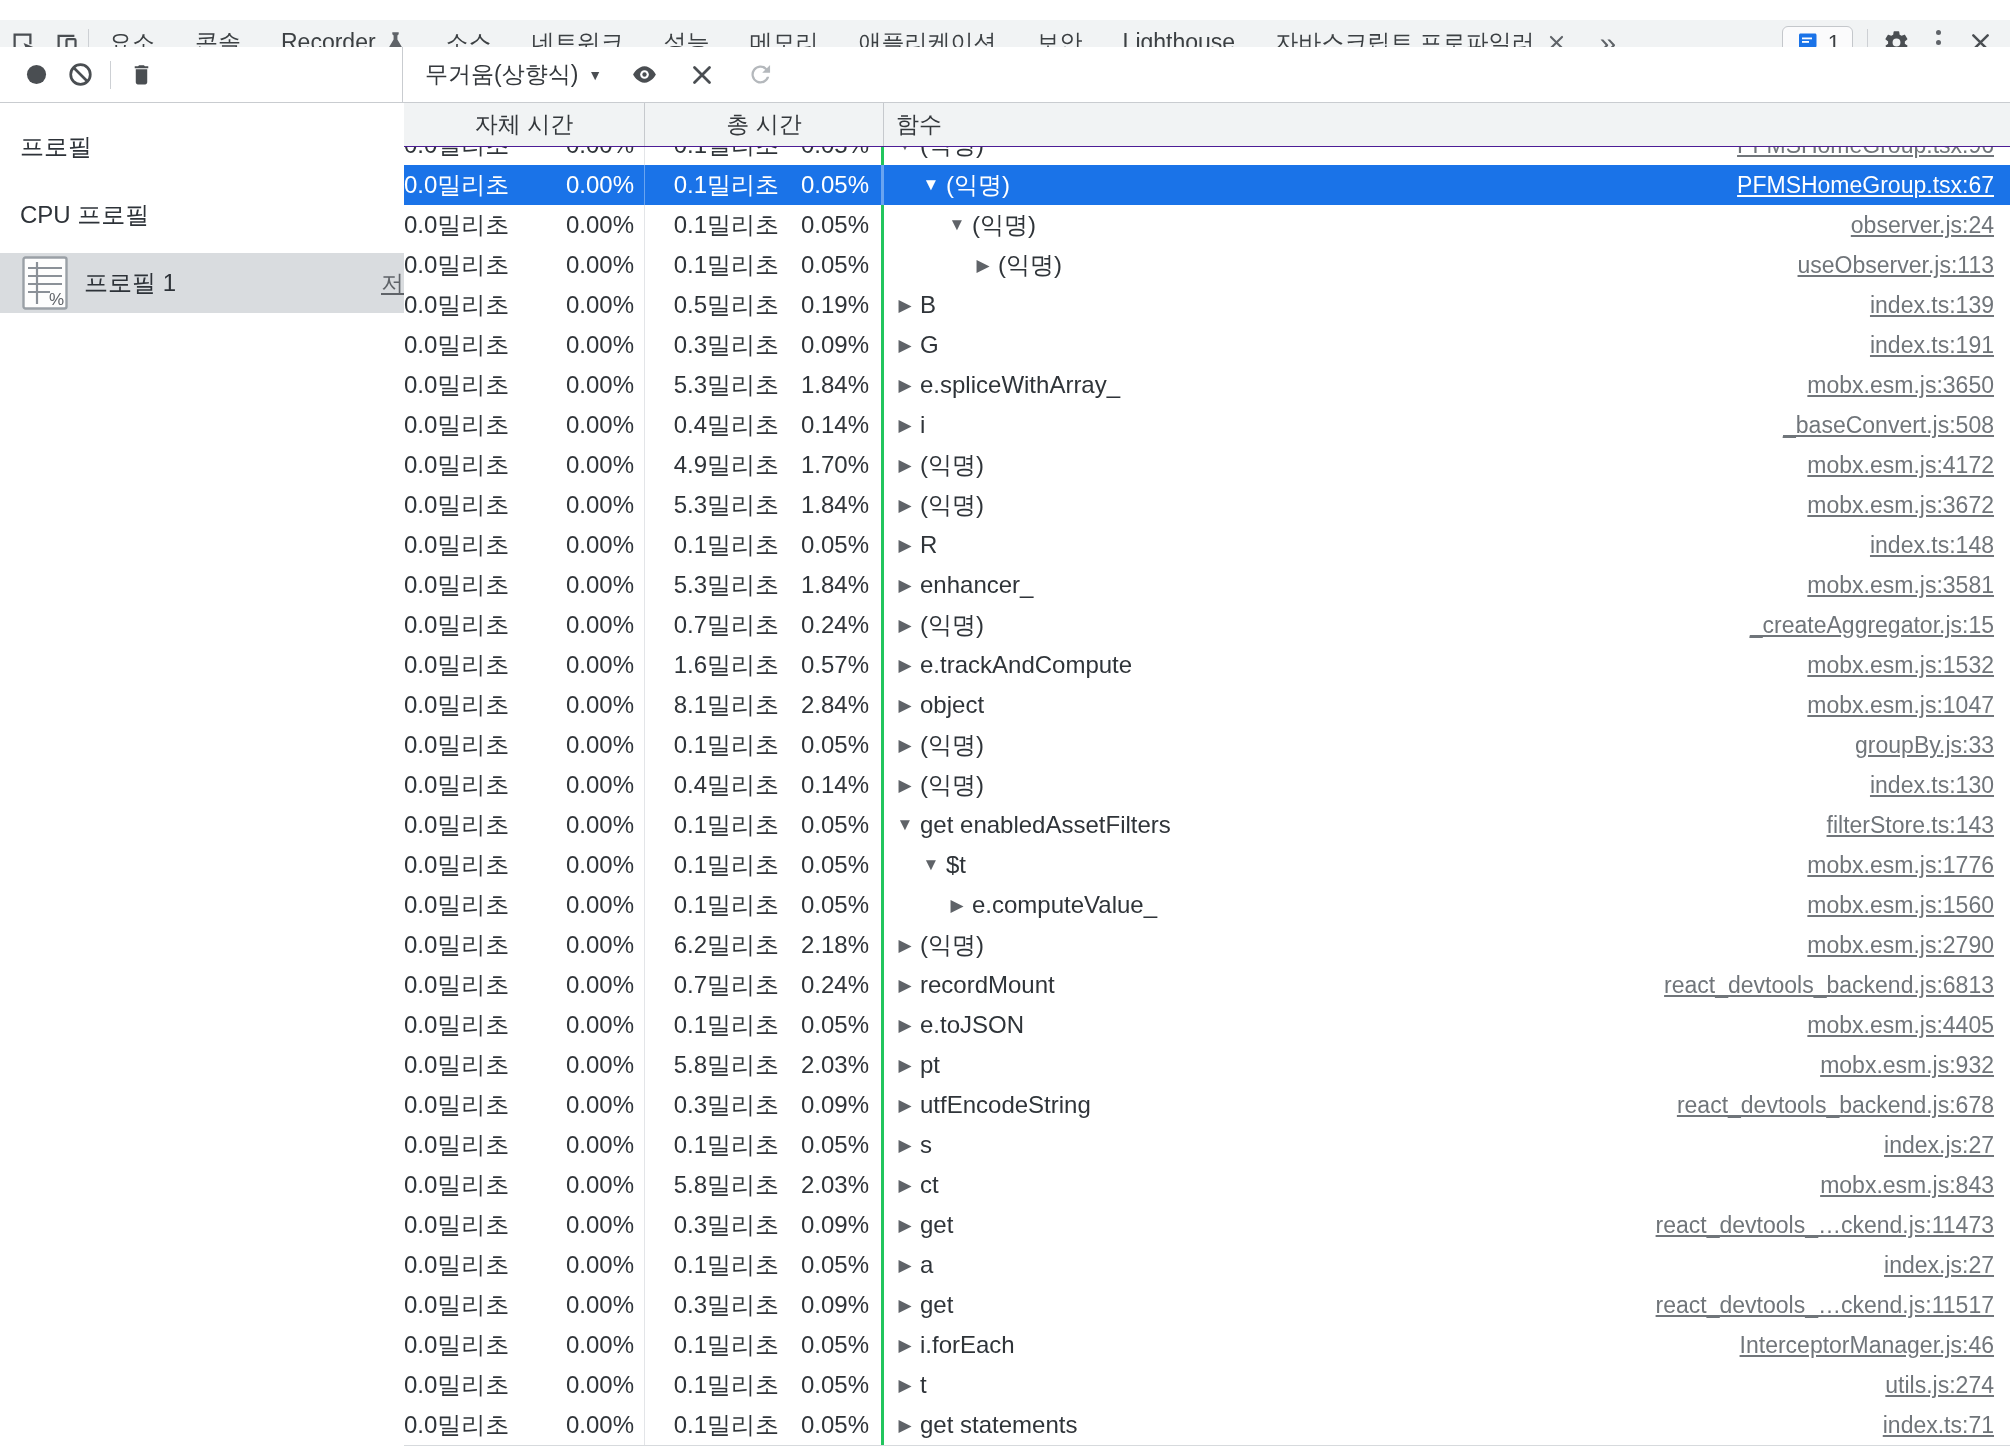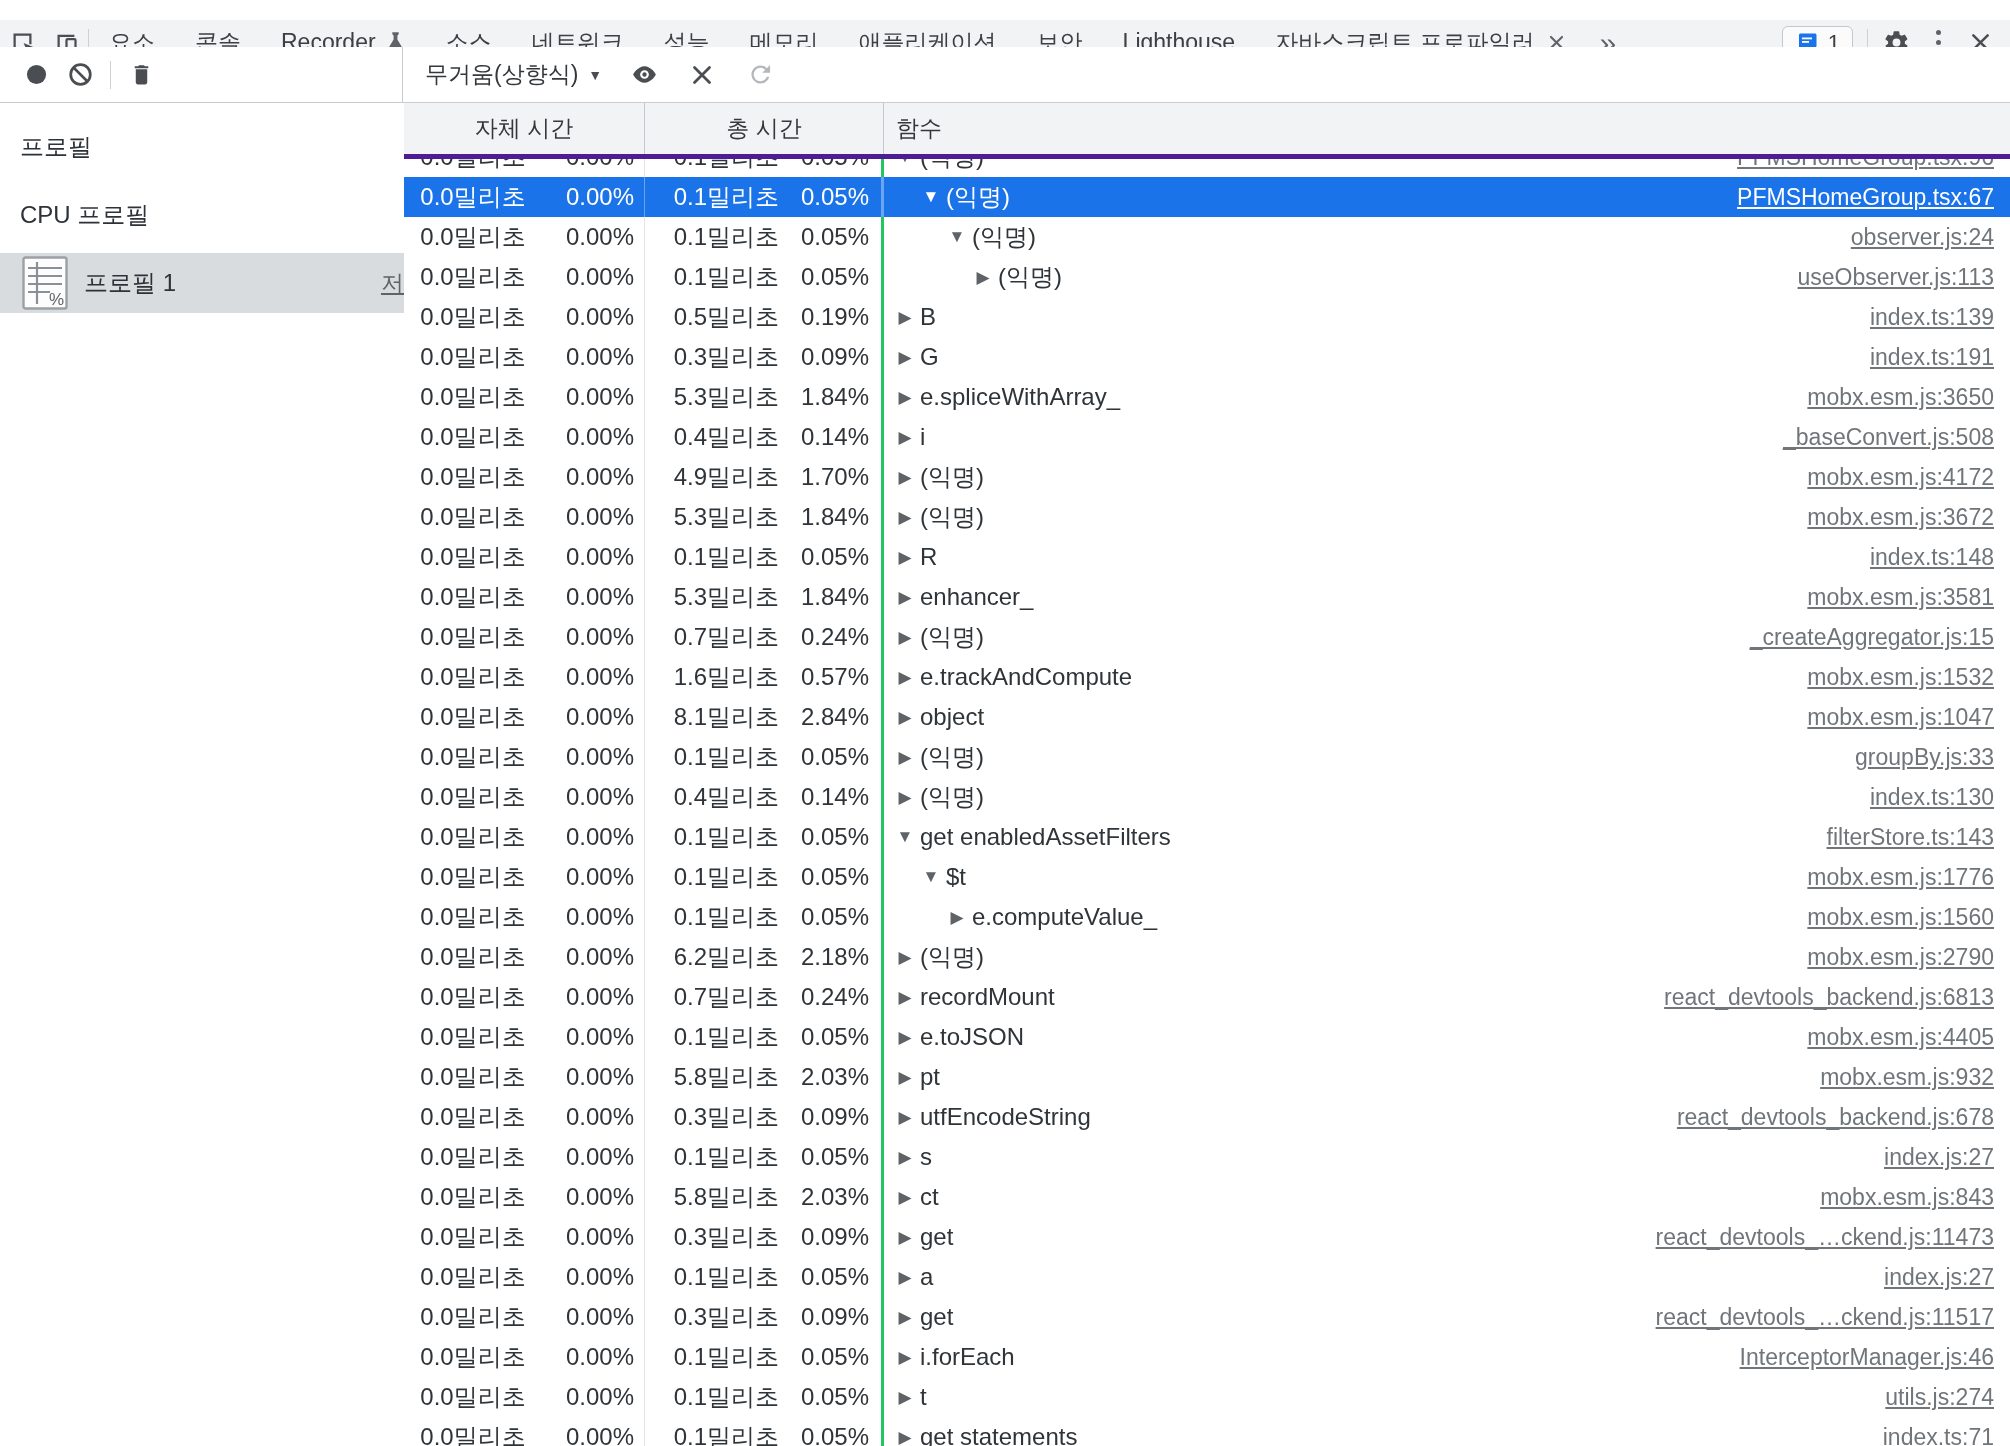--- a/index.html
+++ b/index.html
@@ -41,31 +41,31 @@
              border-right:1px solid #c9ccd0; }
   .sb-title { font-size:24px; color:#2d3238; padding:28px 0 0 20px; }
   .sb-section { font-size:24px; color:#2d3238; padding:36px 0 0 20px; }
   .profile-item { margin-top:22px; height:60px; background:#d9dcdf; display:flex; align-items:center;
                   padding:0 18px 0 22px; }
   .profile-item .plabel { font-size:24px; color:#2d3238; margin-left:16px; }
   .save-link { margin-left:auto; font-size:23px; color:#5f6368; text-decoration:underline; cursor:pointer; }
 
   
   .main { position:absolute; top:103px; left:404px; right:0; bottom:0; background:#fff; }
-  .thead { display:flex; height:56px; background:#f1f3f4; border-bottom:5px solid #4c1d95; font-size:23px; color:#34383c; }
+  .thead { display:flex; height:44px; background:#f1f3f4; border-bottom:1px solid #4c1d95; font-size:23px; color:#34383c; }
   .thead .h { display:flex; align-items:center; justify-content:center; border-right:1px solid #c6c9cd; }
   .thead .h1 { width:241px; } .thead .h2 { width:239px; }
   .thead .h3 { flex:1; justify-content:flex-start; padding-left:12px; border-right:none; }
 
   .tbody { }
   .trow { display:flex; height:40px; font-size:24px; color:#2f3439; background:#fff; }
   .c { display:flex; align-items:center; }
   .c1 { width:241px; border-right:1px solid #e3e5e8; }
   .c2 { width:239px; border-right:3px solid #22c55e; }
-  .c1 .tv { width:138px; text-align:center; } .c1 .pv { flex:1; text-align:right; padding-right:10px; }
+  .c1 .tv { width:138px; text-align:left; } .c1 .pv { flex:1; text-align:right; padding-right:10px; }
   .c2 .tv { width:134px; text-align:right; } .c2 .pv { flex:1; text-align:right; padding-right:12px; }
   .c3 { flex:1; position:relative; padding-left:8px; overflow:hidden; }
   .arrow { font-size:17px; color:#5f6368; width:26px; flex:none; text-align:center; }
   .fn { margin-left:2px; white-space:nowrap; }
   .src { position:absolute; right:16px; font-size:23px; color:#70757a; text-decoration:underline; cursor:pointer; white-space:nowrap; background:inherit; }
   .trow.selected { background:#1a73e8; color:#fff; }
   .trow.selected .c1, .trow.selected .c2 { border-right-color:rgba(255,255,255,.35); }
   .trow.selected .arrow { color:#fff; }
   .trow.selected .src { color:#fff; }
   .clipped { height:18px; overflow:hidden; }

